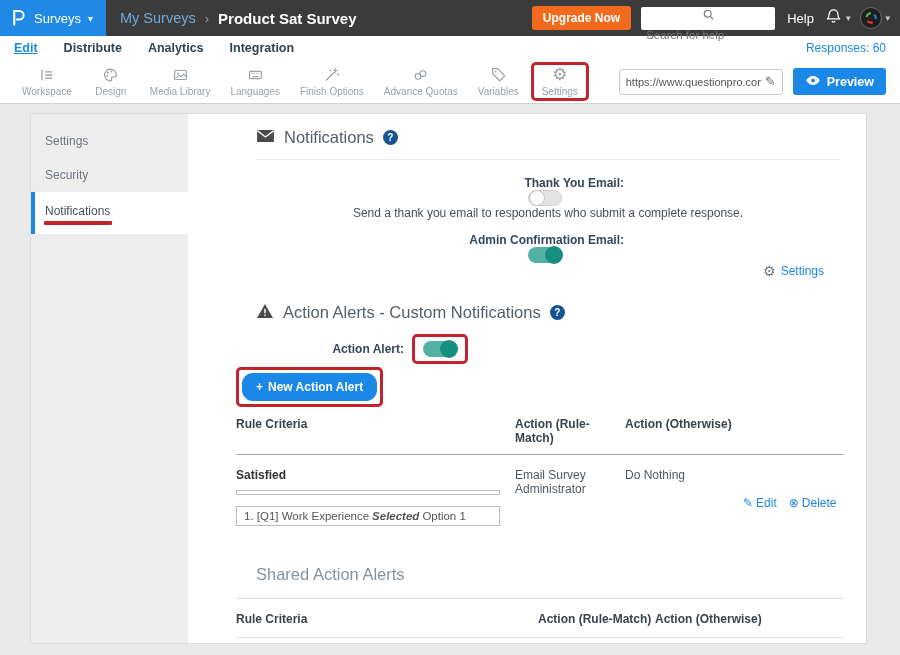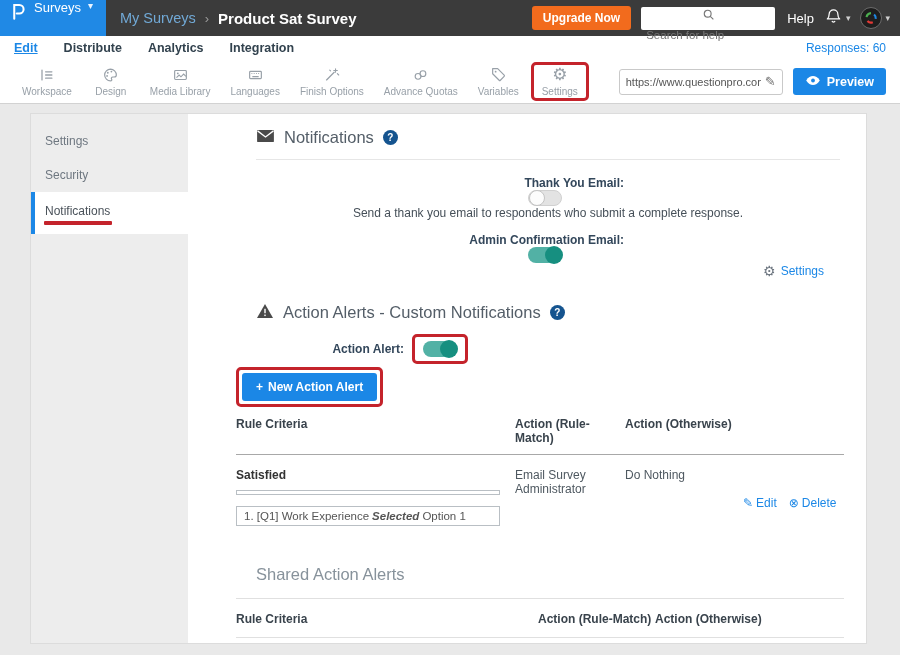--- a/index.html
+++ b/index.html
@@ -5,21 +5,21 @@
   * { box-sizing: border-box; margin: 0; padding: 0; }
   html,body { width:900px; height:655px; }
   body {
     font-family: "Liberation Sans", sans-serif;
     background:#e9e9e9; overflow:hidden; position:relative;
   }
   .app { position:absolute; inset:0; width:900px; height:655px; }
 
   
   .topbar { height:36px; background:#3b3b3b; display:flex; align-items:center; }
-  .logo-area { width:106px; height:36px; background:#2089e5; display:flex; gap:7px; padding:0 8px 0 10px; color:#fff; font-size:13px; cursor:pointer; }
+  .logo-area { width:106px; height:36px; background:#2089e5; display:flex; align-items:center; gap:7px; padding:0 8px 0 10px; color:#fff; font-size:13px; cursor:pointer; }
   .logo-area .caret { font-size:10px; color:#eaf4ff; }
   .breadcrumb { display:flex; align-items:center; gap:9px; margin-left:14px; }
   .crumb-light { color:#71a9d6; font-size:14.5px; cursor:pointer; }
   .crumb-sep { color:#9a9a9a; font-size:13px; }
   .crumb-current { color:#ffffff; font-size:15px; font-weight:bold; }
   .topbar-right { margin-left:auto; display:flex; align-items:center; gap:10px; padding-right:10px; }
   .upgrade-btn { background:#f26b1d; color:#fff; border:none; border-radius:3px; font-weight:bold; font-size:12px; padding:5px 11px; font-family:inherit; cursor:pointer; }
   .search-box { background:#fff; border-radius:2px; width:134px; height:23px; display:flex; align-items:center; padding:0 5px; gap:4px;flex-direction:column; }
   .search-box input { border:none; outline:none; width:100%; font-size:11.5px; color:#444; font-family:inherit; background:transparent; }
   .help-label { color:#fff; font-size:13px; margin-left:2px; cursor:pointer; }
@@ -75,21 +75,21 @@
   .toggle.off .knob { position:absolute; left:0; top:-1px; width:16px; height:16px; border-radius:50%; background:#fcfcfc; border:1px solid #c4c4c4; }
   .toggle.on { background:#52b1a5; }
   .toggle.on .knob { position:absolute; right:-1px; top:-1px; width:18px; height:18px; border-radius:50%; background:#168f80; }
 
   .alert-toggle-row { display:flex; align-items:center; margin-top:12px; }
   .alert-toggle-row .red-box { display:inline-flex; align-items:center; padding:4px 8px; margin-left:2px; background:#fff; }
   .alert-toggle-row .toggle { margin-left:0; }
 
   .new-alert-row { margin-top:3px; }
   .new-alert-row .red-box { display:inline-block; padding:3px; }
-  .blue-btn { background:#1b87e6; border:none; border-radius:3px; color:#fff; font-weight:bold; font-size:12px; padding:7px 14px; font-family:inherit; cursor:pointer; }
+  .blue-btn { background:#1b87e6; border:none; border-radius:11px; color:#fff; font-weight:bold; font-size:12px; padding:7px 14px; font-family:inherit; cursor:pointer; }
   .blue-btn .plus { margin-right:5px; font-weight:bold; }
 
   .tbl1-head { display:grid; grid-template-columns:279px 110px 118px 1fr; font-weight:bold; font-size:12px; color:#39434c; padding-bottom:9px; border-bottom:1px solid #a8a8a8; margin-top:10px; }
   .tbl1-row { display:grid; grid-template-columns:279px 110px 118px 1fr; padding-top:13px; }
   .crit-status { font-weight:bold; color:#333; margin-bottom:8px; }
   .crit-box { width:264px; border:1px solid #b9bfc4; background:#fff; font-size:11.5px; color:#555; padding:3px 7px; margin-bottom:11px; }
   .crit-box.thin { height:5px; padding:0; }
   .crit-emph { font-weight:bold; font-style:italic; margin:0 3px; }
   .cell-actions { justify-self:end; display:flex; gap:12px; padding-right:20px; }
   .icon-link { display:flex; align-items:center; gap:3px; color:#1b87e6; cursor:pointer; }

